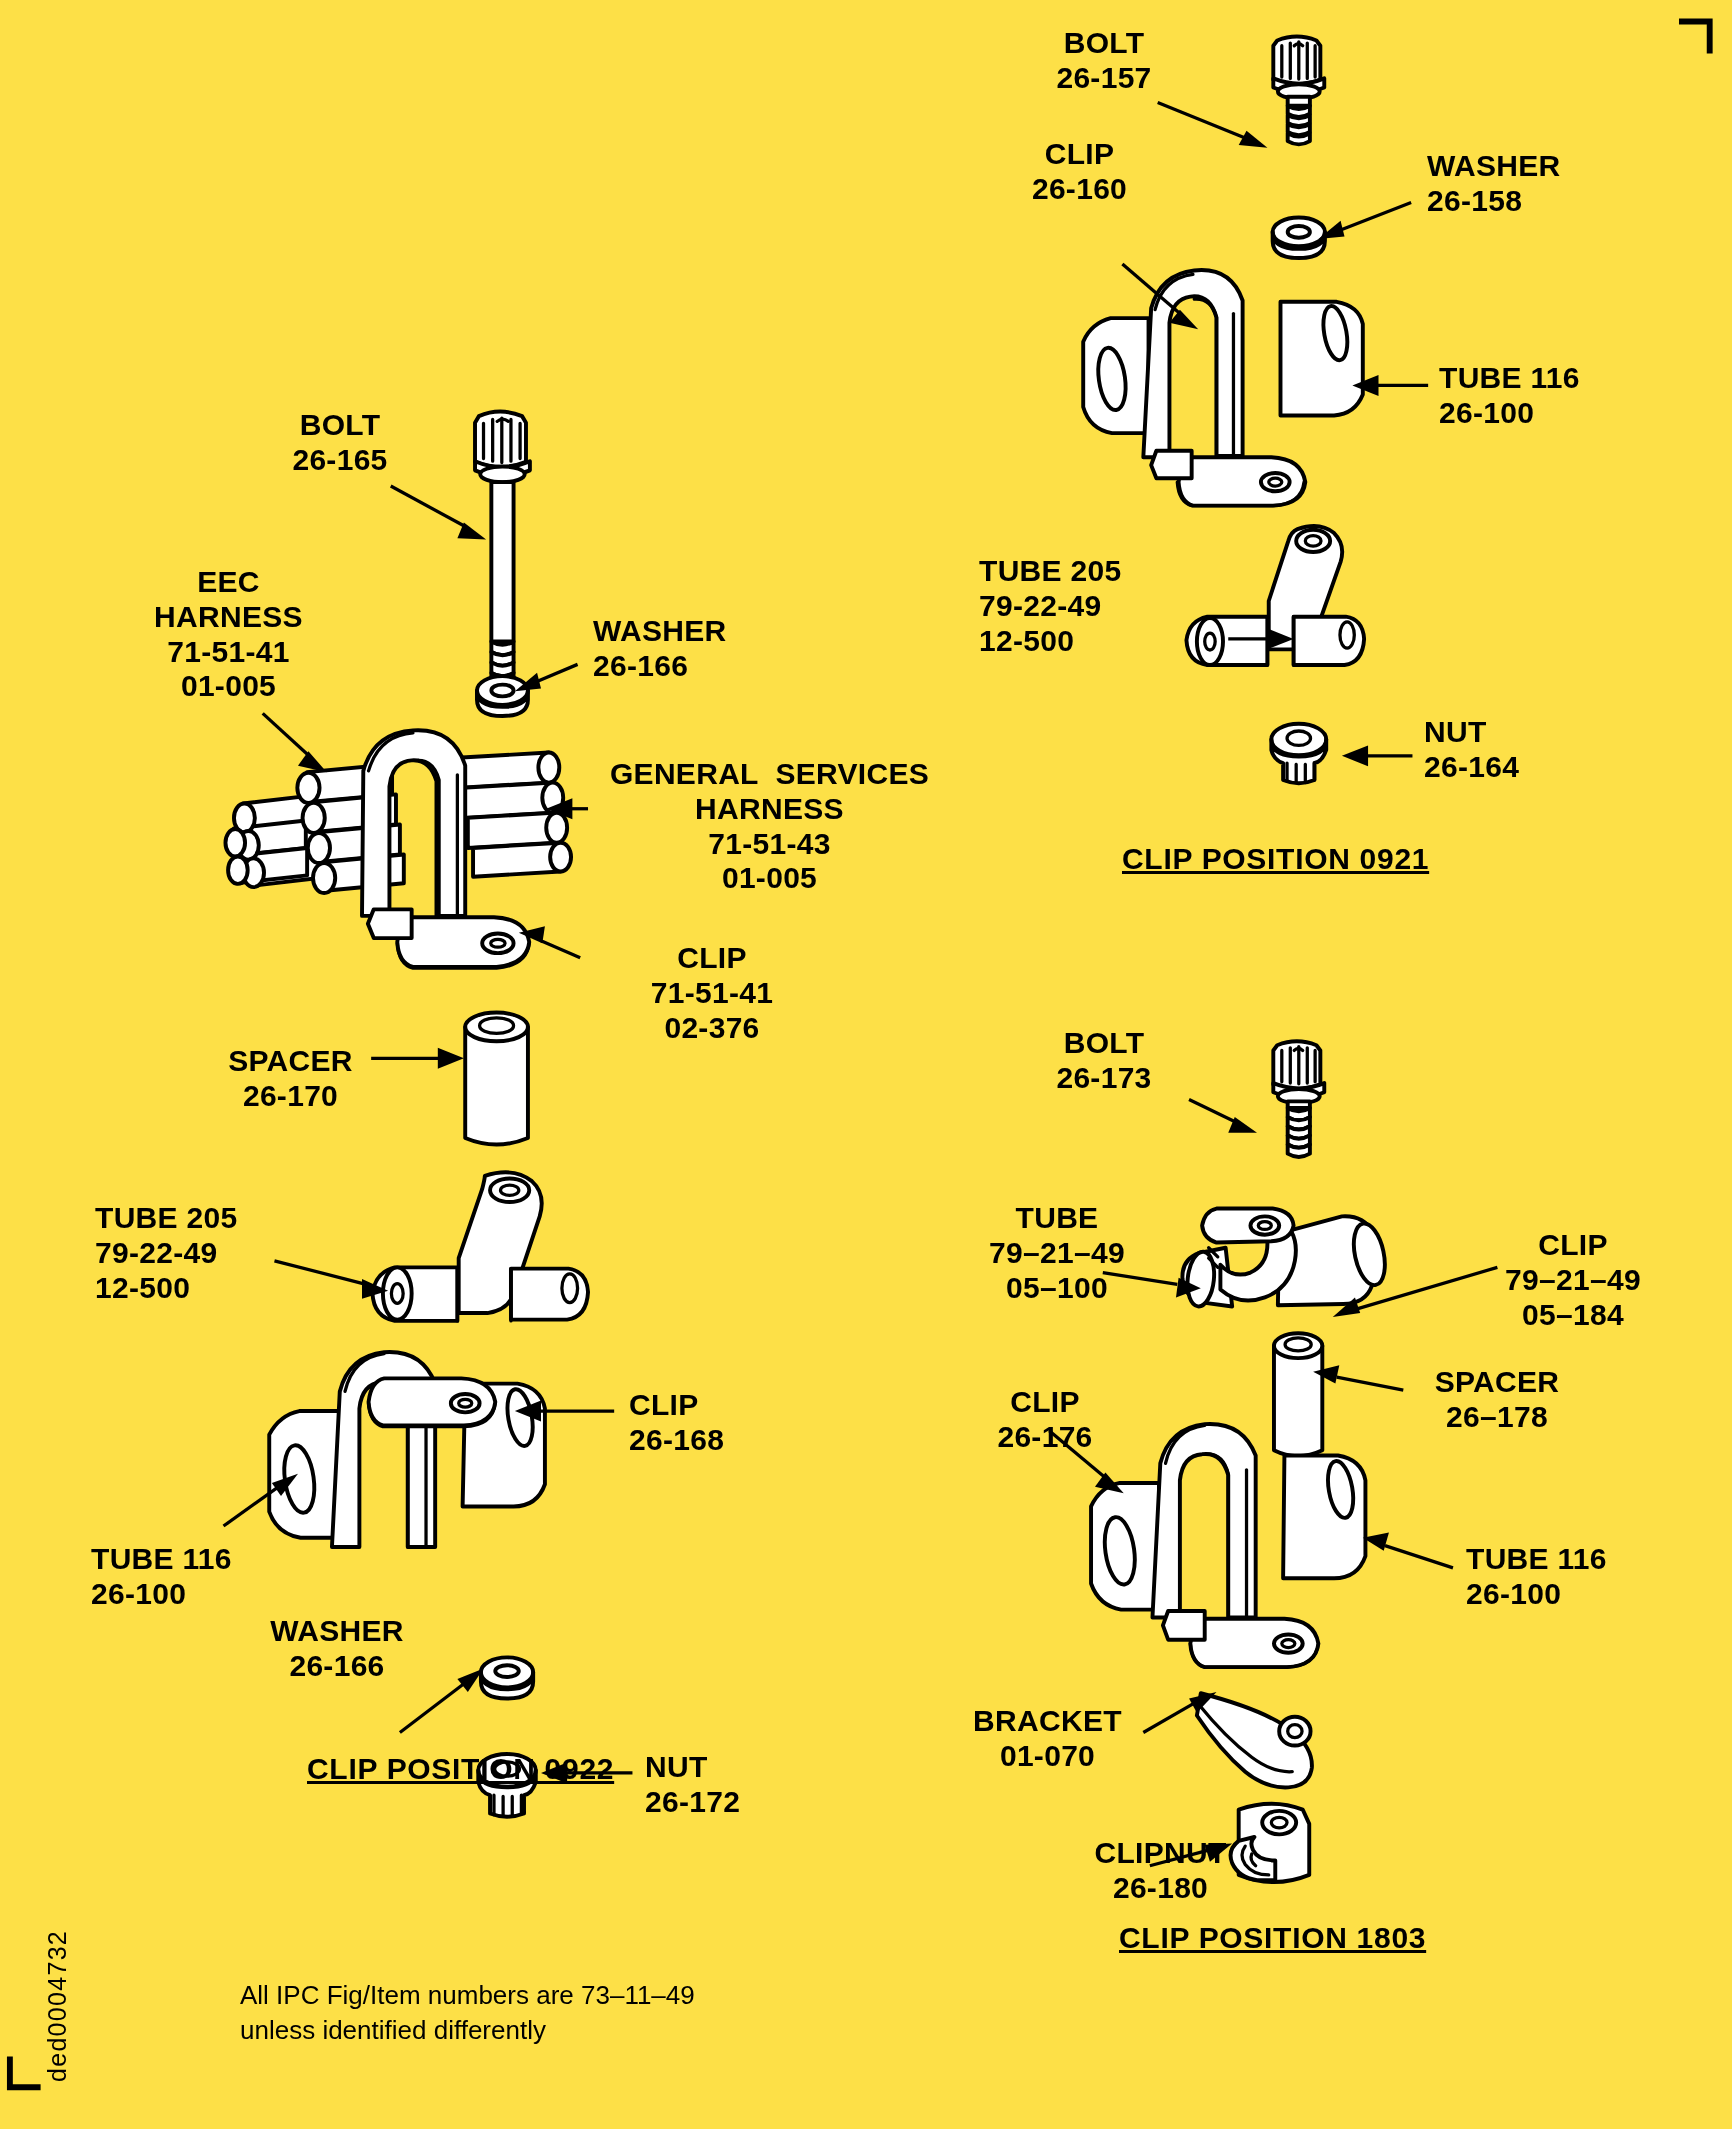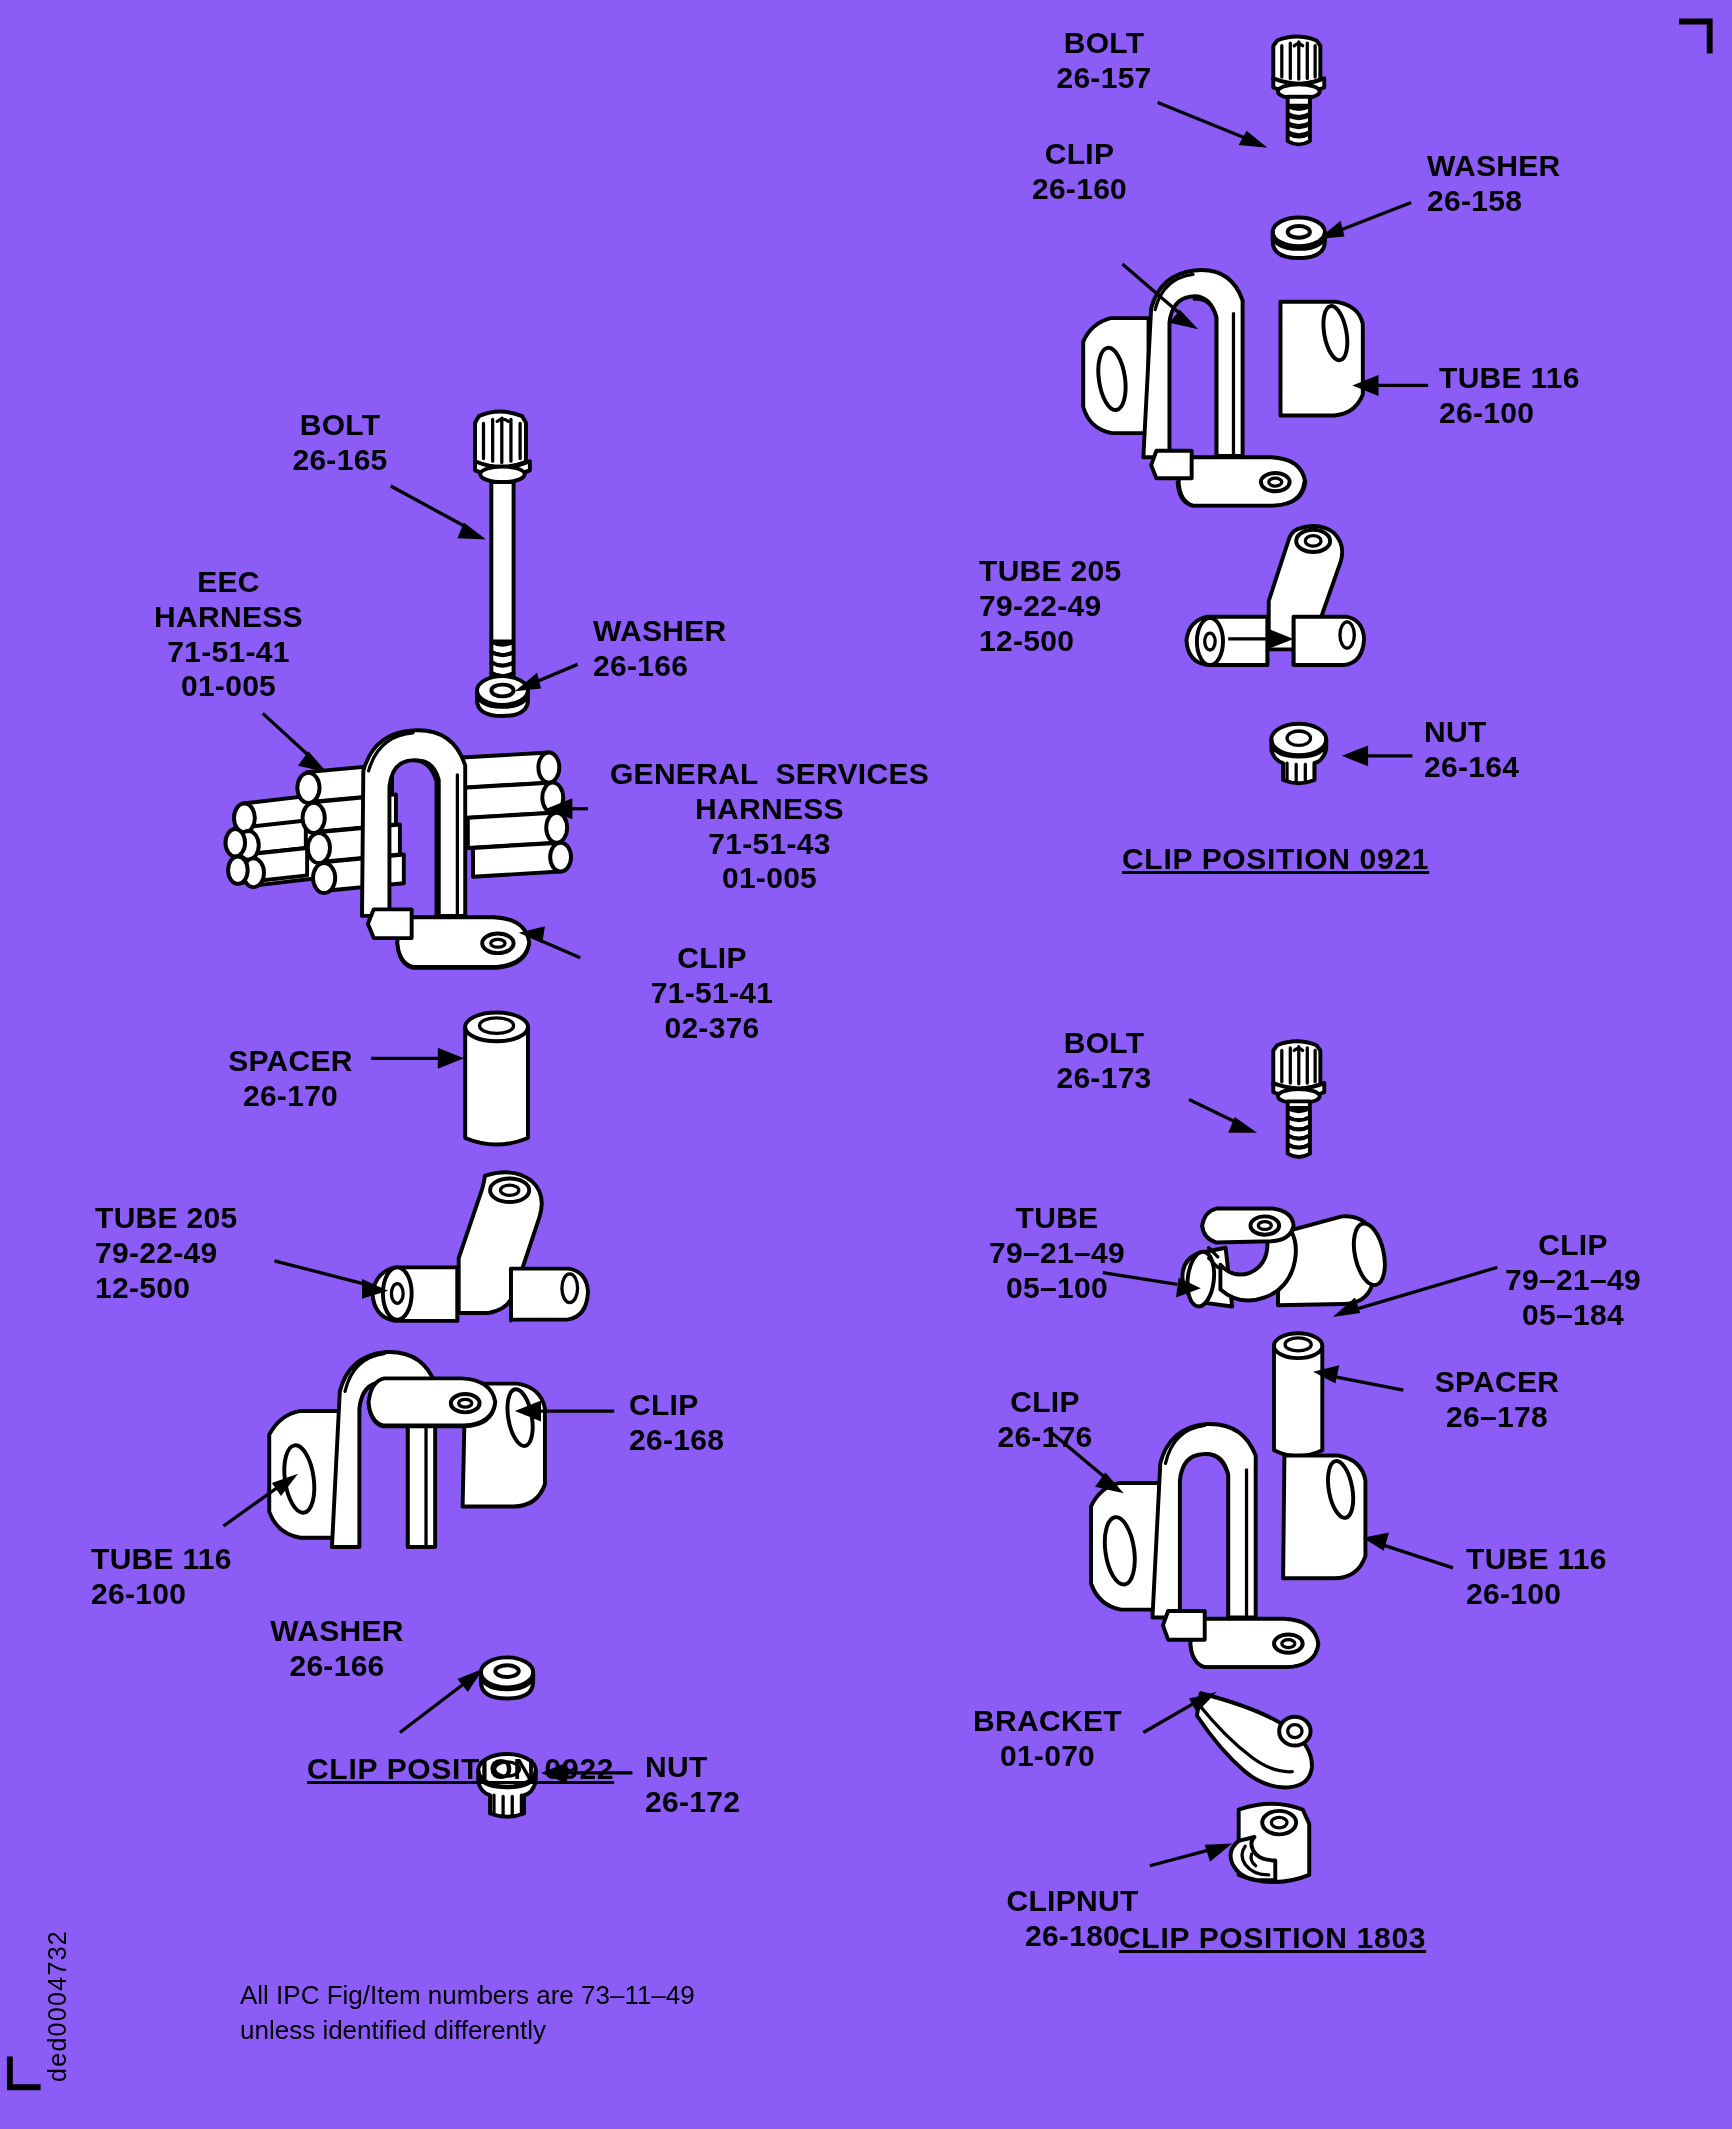--- a/index.html
+++ b/index.html
@@ -5,21 +5,21 @@
   html,body{margin:0;padding:0;background:#ffffff;}
   body{
     font-family:"Liberation Sans", sans-serif;
     color:#000;
     -webkit-font-smoothing:antialiased;
   }
   #sheet{
     position:relative;
     width:1732px;
     height:2129px;
-    background:#8b5cf6;
+    background:#fde047;
     overflow:hidden;
   }
   .lbl{
     position:absolute;
     font-family:"Liberation Sans", sans-serif;
     font-weight:700;
     color:#000;
     line-height:1.16;
     white-space:pre;
     letter-spacing:0.3px;
@@ -469,21 +469,21 @@
 
   <div class="lbl c t46" style="left:947px;top:1385px;width:196px;">CLIP
 26-176</div>
 
   <div class="lbl l t46" style="left:1466px;top:1542px;width:216px;">TUBE 116
 26-100</div>
 
   <div class="lbl c t46" style="left:943px;top:1704px;width:209px;">BRACKET
 01-070</div>
 
-  <div class="lbl c t46" style="left:968px;top:1836px;width:209px;margin-top:48px;">CLIPNUT
+  <div class="lbl c t46" style="left:1056px;top:1836px;width:209px;">CLIPNUT
 26-180</div>
 
   <div class="caption" style="left:1119px;top:1921px;">CLIP POSITION 1803</div>
 
   <div class="note" style="left:240px;top:1978px;"><span>All IPC Fig/Item numbers are 73–11–49</span>
 <span>unless identified differently</span></div>
 
   <div class="vertid" style="left:43px;top:2082px;">ded0004732</div>
 
 </div>

